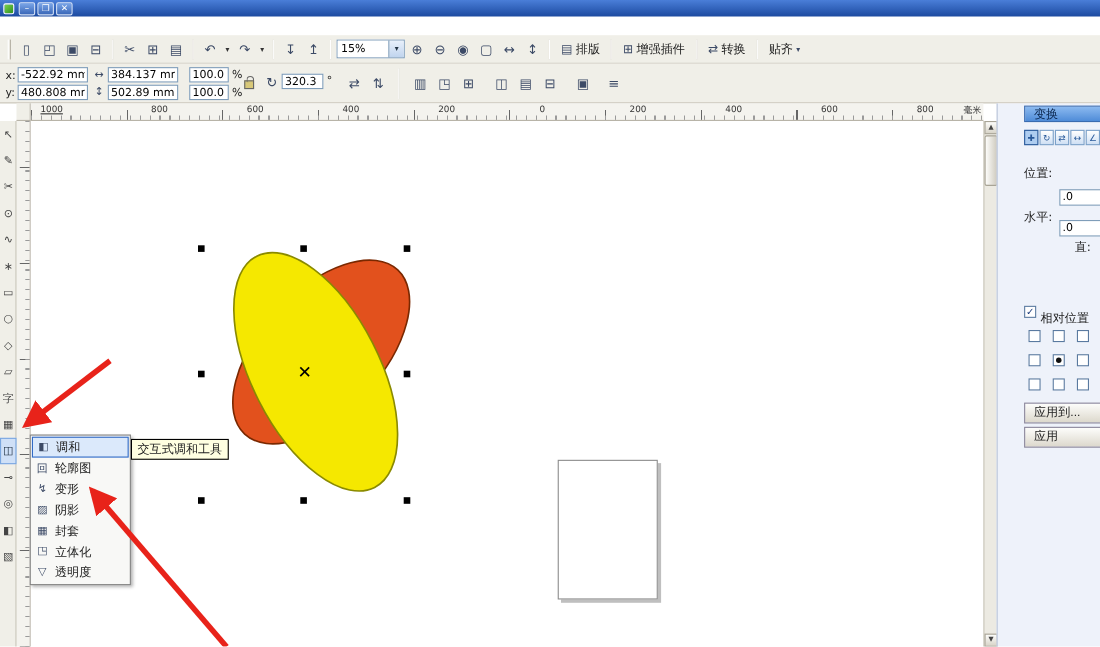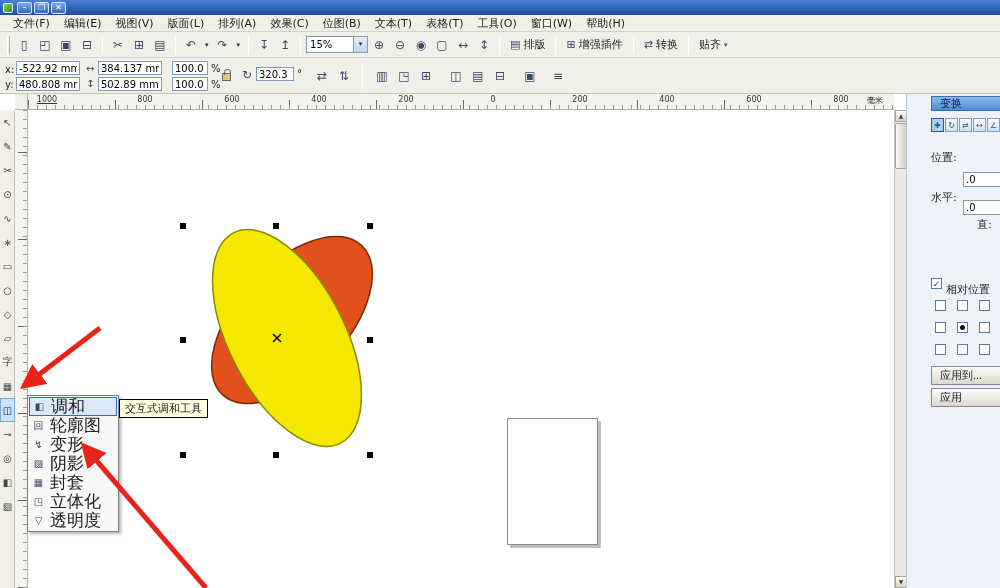--- a/index.html
+++ b/index.html
@@ -53,21 +53,21 @@
   
   .ruler-corner { position:absolute; left:15px; top:94px; width:13px; height:16px; background:#f0efe8;
     border-right:1px solid #b8b4a8; border-bottom:1px solid #b8b4a8; }
   .hruler { position:absolute; left:28px; top:94px; width:866px; height:16px; background:#f4f3ee;
     border-bottom:1px solid #b8b4a8;
     background-image:
       repeating-linear-gradient(90deg,#9a9a9a 0 1px,transparent 1px 9px),
       repeating-linear-gradient(90deg,#666 0 1px,transparent 1px 87px);
     background-size:100% 4px,100% 9px; background-position:0 100%,0 100%; background-repeat:repeat-x; }
   .hruler span { position:absolute; top:1px; width:30px; text-align:center; font-size:8px; color:#333; }
-  .hruler .unit { width:34px; }
+  .hruler .unit { width:34px;text-align:right; }
   .vruler { position:absolute; left:15px; top:110px; width:13px; height:478px; background:#f4f3ee;
     border-right:1px solid #b8b4a8;
     background-image:
       repeating-linear-gradient(0deg,#9a9a9a 0 1px,transparent 1px 9px),
       repeating-linear-gradient(0deg,#666 0 1px,transparent 1px 87px);
     background-size:4px 100%,9px 100%; background-position:100% 0,100% 0; background-repeat:repeat-y; }
 
   
   .toolbox { position:absolute; left:0; top:110px; width:15px; height:478px; background:#f0efe8;
     border-right:1px solid #c9c5b9; }
@@ -108,21 +108,21 @@
     background:#111; border-radius:50%; }
   .dk-btn { position:absolute; left:24px; width:86px; height:19px; background:linear-gradient(#fdfdfb,#dcd8cc);
     border:1px solid #8a869a; font-size:11px; text-align:left; padding-left:8px; line-height:17px; color:#222; }
 
   
   .flyout { position:absolute; left:27px; top:395px; width:92px; background:#f8f8f6;
     border:1px solid #808080; box-shadow:2px 2px 3px rgba(0,0,0,0.3); z-index:30; padding:1px; }
   .fly-row { height:19px; display:flex; align-items:center; gap:5px; padding-left:3px; }
   .fly-row.selected { background:#dbe9fb; border:1px solid #316ac5; }
   .fly-ico { width:13px; text-align:center; font-size:10px; color:#3c4a66; }
-  .fly-label { font-size:17px; color:#222; }
+  .fly-label { font-size:11px; color:#222; }
 
   
   .tooltip { position:absolute; left:119px; top:399px; background:#ffffe1; border:1px solid #000;
     font-size:11px; padding:1px 5px; z-index:35; white-space:nowrap; }
 
   
   .arrows { position:absolute; left:0; top:0; z-index:50; pointer-events:none; }
 </style>
 </head>
 <body>
@@ -131,34 +131,20 @@
 
   <div class="titlebar">
     <span class="appicon"></span>
     <span class="winbtns">
       <span class="winbtn">–</span>
       <span class="winbtn">❐</span>
       <span class="winbtn">✕</span>
     </span>
   </div>
 
-  <div class="menubar">
-    <span class="menu-item">文件(F)</span>
-    <span class="menu-item">编辑(E)</span>
-    <span class="menu-item">视图(V)</span>
-    <span class="menu-item">版面(L)</span>
-    <span class="menu-item">排列(A)</span>
-    <span class="menu-item">效果(C)</span>
-    <span class="menu-item">位图(B)</span>
-    <span class="menu-item">文本(T)</span>
-    <span class="menu-item">表格(T)</span>
-    <span class="menu-item">工具(O)</span>
-    <span class="menu-item">窗口(W)</span>
-    <span class="menu-item">帮助(H)</span>
-  </div>
 
   <div class="toolbar">
     <span class="grip"></span>
     <span class="tbtn">▯</span>
     <span class="tbtn">◰</span>
     <span class="tbtn">▣</span>
     <span class="tbtn">⊟</span>
     <span class="sep"></span>
     <span class="tbtn">✂</span>
     <span class="tbtn">⊞</span>

